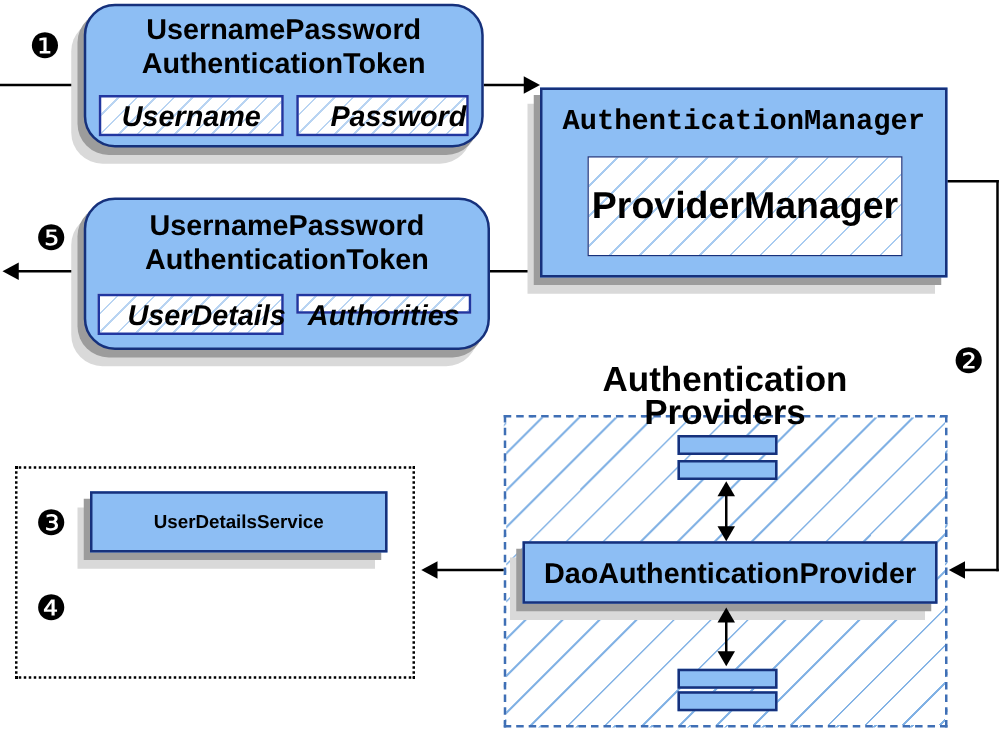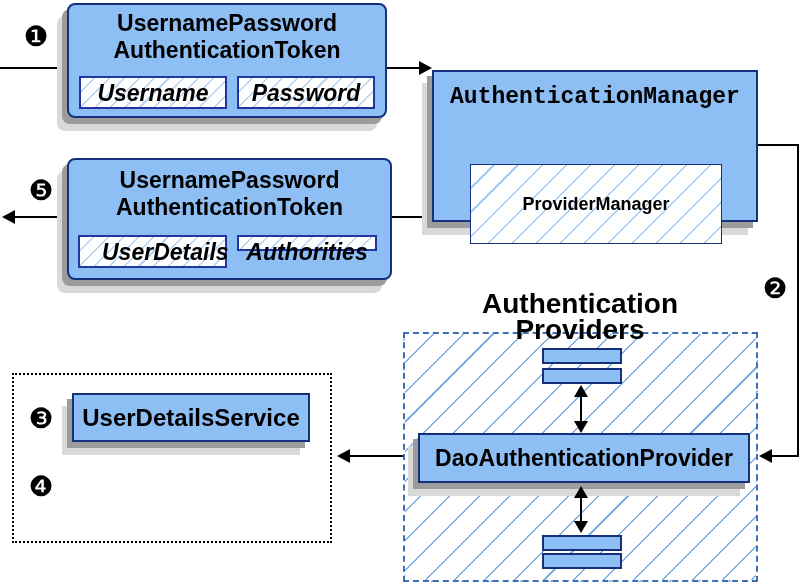--- a/index.html
+++ b/index.html
@@ -20,33 +20,33 @@
   }
   .h-line,.v-line{position:absolute;background:#000;}
   .tri{position:absolute;width:0;height:0;}
   .tri.right{border-left:13px solid #000;border-top:7px solid transparent;border-bottom:7px solid transparent;}
   .tri.left{border-right:13px solid #000;border-top:7px solid transparent;border-bottom:7px solid transparent;}
   .tri.up{border-bottom:12px solid #000;border-left:7px solid transparent;border-right:7px solid transparent;}
   .tri.down{border-top:12px solid #000;border-left:7px solid transparent;border-right:7px solid transparent;}
   .step{position:absolute;font-size:28px;line-height:30px;width:32px;text-align:center;font-weight:normal;z-index:6;}
   .box{position:absolute;box-sizing:border-box;background:var(--fill);border:2px solid var(--border);z-index:4;}
   .shadow{box-shadow:-5px 6px 0 0 var(--sh1), -10px 13px 0 0 var(--sh2);}
-  .rounded{border-radius:8px;}
+  .rounded{border-radius:25px;}
   .title-line{text-align:center;font-size:23px;line-height:27px;white-space:nowrap;}
   .field{
     position:absolute;box-sizing:border-box;border:2px solid var(--field-border);
     background-color:#fff;
     background-image:repeating-linear-gradient(135deg, rgba(255,255,255,0) 0 9px, #b9d4f2 9px 10.5px);
     text-align:center;font-size:23px;line-height:30px;white-space:nowrap;font-style:italic;
   }
   .inner-hatch-box{
     position:absolute;box-sizing:border-box;border:1px solid var(--border);
     background-color:#fff;
     background-image:repeating-linear-gradient(135deg, rgba(255,255,255,0) 0 15.5px, var(--hatch) 15.5px 17px);
-    text-align:center;font-size:18px;margin-top:39px;
+    text-align:center;font-size:30px;
   }
   .dashed-container{
     position:absolute;box-sizing:border-box;border:2px dashed var(--container-border);
     background-color:#fff;
     background-image:repeating-linear-gradient(135deg, rgba(255,255,255,0) 0 19.5px, var(--hatch-big) 19.5px 21px);
     z-index:1;
   }
   .dotted-container{position:absolute;box-sizing:border-box;border:2px dotted #000;background:transparent;z-index:1;}
   .bar{position:absolute;box-sizing:border-box;width:80px;height:16px;background:var(--fill);border:2px solid var(--border);z-index:4;}
   .label-center{display:flex;align-items:center;justify-content:center;height:100%;white-space:nowrap;}
@@ -88,21 +88,21 @@
   <span class="step" style="left:25px;top:404px;">❸</span>
   <span class="step" style="left:25px;top:472px;">❹</span>
   <span class="step" style="left:25px;top:176px;">❺</span>
 
   <div class="box rounded shadow" style="left:67px;top:3px;width:320px;height:115px;">
     <div style="padding-top:5px;">
       <div class="title-line">UsernamePassword</div>
       <div class="title-line">AuthenticationToken</div>
     </div>
     <div class="field" style="left:10px;top:71px;width:148px;height:33px;">Username</div>
-    <div class="field" style="left:168px;top:71px;width:138px;height:33px;">Password</div>
+    <div class="field" style="left:168px;top:71px;width:138px;height:33px;text-align:right;">Password</div>
   </div>
 
   <div class="box shadow" style="left:432px;top:70px;width:326px;height:152px;">
     <div class="title-line" style="padding-top:12px;font-family:Liberation Mono, monospace;">AuthenticationManager</div>
     <div class="inner-hatch-box" style="left:36px;top:53px;width:252px;height:80px;">
       <div class="label-center">ProviderManager</div>
     </div>
   </div>
 
   <div class="box rounded shadow" style="left:67px;top:158px;width:325px;height:122px;">
@@ -126,17 +126,17 @@
   <div class="bar" style="left:542px;top:535px;"></div>
   <div class="bar" style="left:542px;top:553px;"></div>
 
   <div class="box shadow" style="left:418px;top:433px;width:332px;height:50px;">
     <div class="label-center" style="font-size:23px;">DaoAuthenticationProvider</div>
   </div>
 
   <div class="dotted-container" style="left:12px;top:373px;width:320px;height:170px;"></div>
 
   <div class="box shadow" style="left:72px;top:393px;width:238px;height:49px;">
-    <div class="label-center" style="font-size:24px;">UserDetailsService</div>
+    <div class="label-center" style="font-size:15px;">UserDetailsService</div>
   </div>
 
 
 </div>
 
 </body></html>

